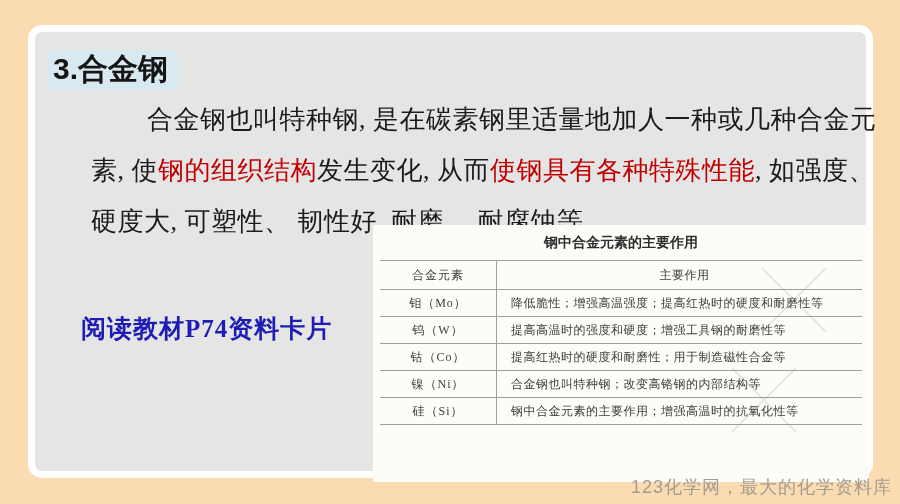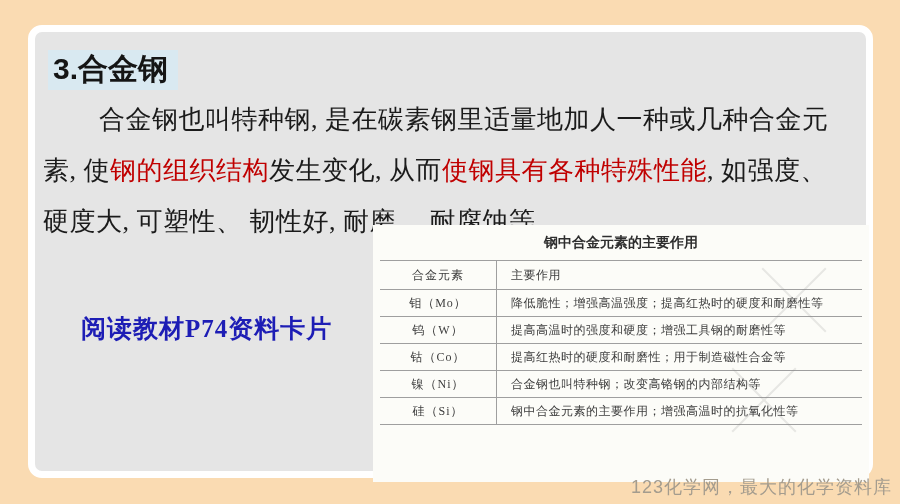--- a/index.html
+++ b/index.html
@@ -15,21 +15,21 @@
   .slide-title{
     position:absolute;left:13px;top:18px;
     font-family:"Liberation Sans","DejaVu Sans",sans-serif;
     font-weight:bold;font-size:30px;color:#151515;
     background:#d9e9f1;padding:1px 10px 3px 5px;line-height:36px;
   }
   .para{
     position:absolute;left:8px;top:62px;width:815px;
     font-size:26px;color:#1b1b1b;letter-spacing:0.5px;
   }
-  .pline{white-space:nowrap;line-height:51px;height:51px;}
+  .pline{white-space:nowrap;line-height:51px;height:51px;margin-left:48px;}
   .pline1{text-indent:56px;}
   .red{color:#c00000;}
   .reading-note{
     position:absolute;left:46px;top:280px;
     font-size:25px;font-weight:bold;color:#1d1db5;
     letter-spacing:1px;white-space:nowrap;text-align:right;
   }
   .scan{
     position:absolute;left:338px;top:193px;width:496px;height:257px;
     background:#fcfcf8;overflow:hidden;
@@ -44,21 +44,21 @@
     font-size:12px;color:#3c3c3c;
   }
   table.alloy th, table.alloy td{
     border-top:1px solid #9f9f9f;border-bottom:1px solid #9f9f9f;
     font-weight:normal;padding:0 4px;
   }
   table.alloy th{height:28px;}
   table.alloy td{height:26px;}
   .col-el{width:108px;text-align:center;border-right:1px solid #9f9f9f;letter-spacing:1px;}
   .col-fx{text-align:left;padding-left:14px !important;letter-spacing:0.5px;}
-  th.col-fx{text-align:left;}
+  th.col-fx{text-align:center;}
   .scan-mark{
     position:absolute;width:90px;height:90px;opacity:0.18;pointer-events:none;
   }
   .scan-mark:before,.scan-mark:after{
     content:"";position:absolute;left:0;top:44px;width:90px;border-top:2px solid #8a8a8a;
   }
   .scan-mark:before{transform:rotate(45deg);}
   .scan-mark:after{transform:rotate(-45deg);}
   .mark1{right:30px;top:30px;}
   .mark2{right:60px;top:130px;}

